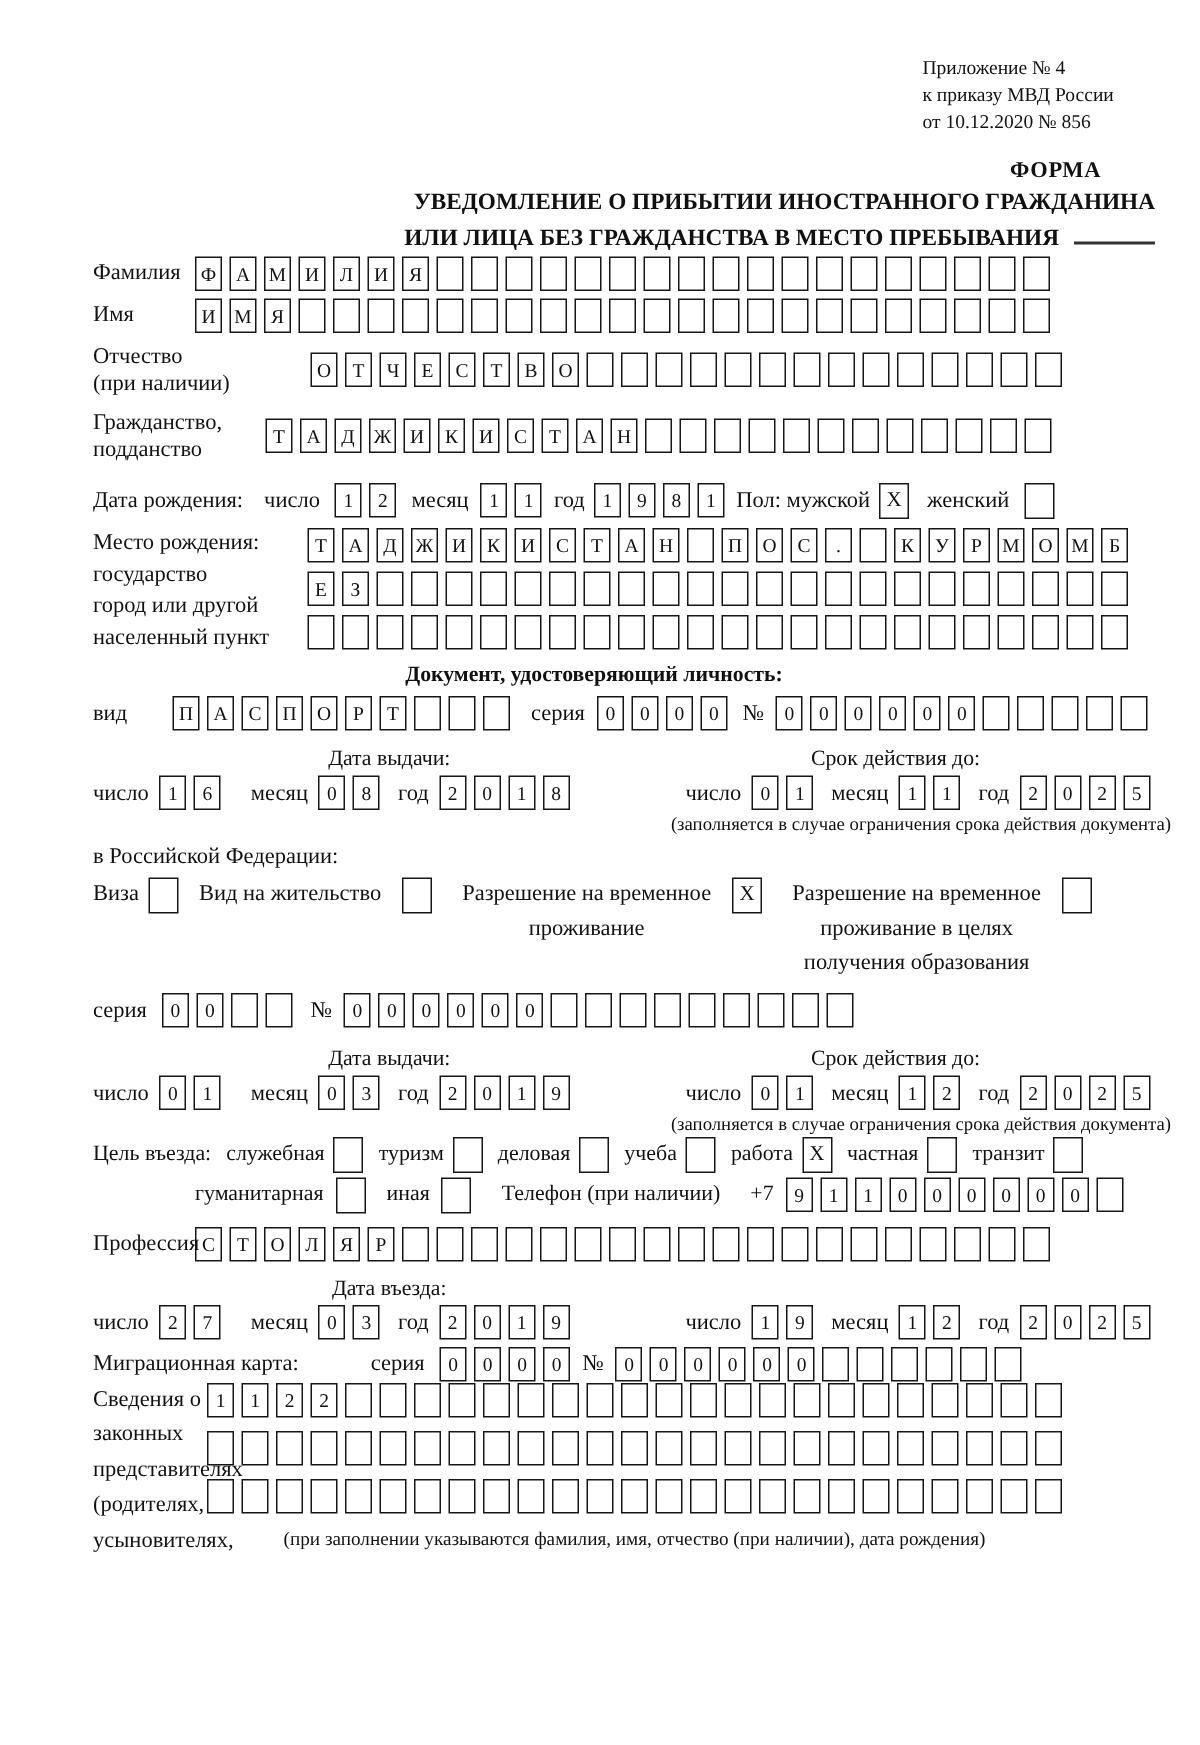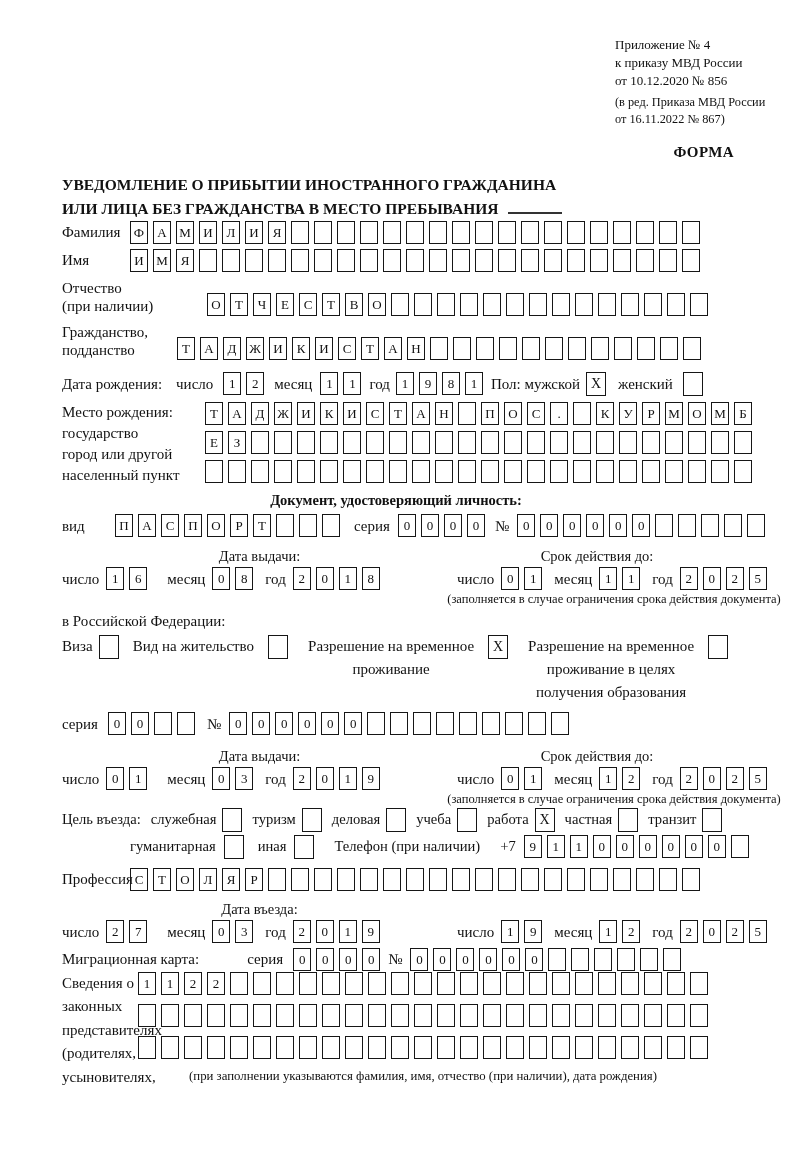--- a/index.html
+++ b/index.html
@@ -7,26 +7,26 @@
   body {
     width:800px; height:1163px; background:#ffffff; color:#111;
     font-family:"Liberation Serif","DejaVu Serif",serif; font-size:15px; overflow:hidden;
   }
   .page { padding:36px 30px 10px 62px; }
 
   .annex { margin-left:553px; font-size:13px; line-height:1.38; }
   .annex .amend { font-size:12.3px; margin-top:4px; }
   .form-label { font-weight:bold; text-align:right; margin:16px 36px 0 0; font-size:15px; letter-spacing:.4px; }
 
-  .title { text-align:left; font-weight:bold; font-size:15.5px; line-height:1.55; margin-top:12px; }
+  .title { text-align:right; font-weight:bold; font-size:15.5px; line-height:1.55; margin-top:0; }
   .underline-seg { display:inline-block; width:54px; border-bottom:2.2px solid #333; height:14px; margin-left:10px; }
 
   .sec-heading { font-weight:bold; font-size:14.4px; margin:18px 0 13px 2px; letter-spacing:.2px; }
 
-  .frow { display:flex; align-items:flex-end; margin-bottom:5px; }
+  .frow { display:flex; align-items:center; margin-bottom:5px; }
   .flabel { flex:none; line-height:23px; }
   .flabel.tight { line-height:18.5px; padding-top:2px; }
   .cells { display:flex; gap:5px; flex:none; }
   .cell {
     flex:none; width:18px; height:23px; border:1.7px solid #161616;
     display:inline-flex; align-items:center; justify-content:center;
     font-size:13px; line-height:1;
   }
   .checkbox {
     flex:none; width:20px; height:24px; border:1.7px solid #161616;
@@ -79,24 +79,20 @@
 </style>
 </head>
 <body>
 
 <div class="page">
 
   <div class="annex">
     <div>Приложение № 4</div>
     <div>к приказу МВД России</div>
     <div>от 10.12.2020 № 856</div>
-    <div class="amend">
-      <div>(в ред. Приказа МВД России</div>
-      <div>от 16.11.2022 № 867)</div>
-    </div>
   </div>
   <div class="form-label">ФОРМА</div>
 
   <div class="title">
     <div>УВЕДОМЛЕНИЕ О ПРИБЫТИИ ИНОСТРАННОГО ГРАЖДАНИНА</div>
     <div><span>ИЛИ ЛИЦА БЕЗ ГРАЖДАНСТВА В МЕСТО ПРЕБЫВАНИЯ</span><span class="underline-seg"></span></div>
   </div>
 
 
   <div class="frow">

